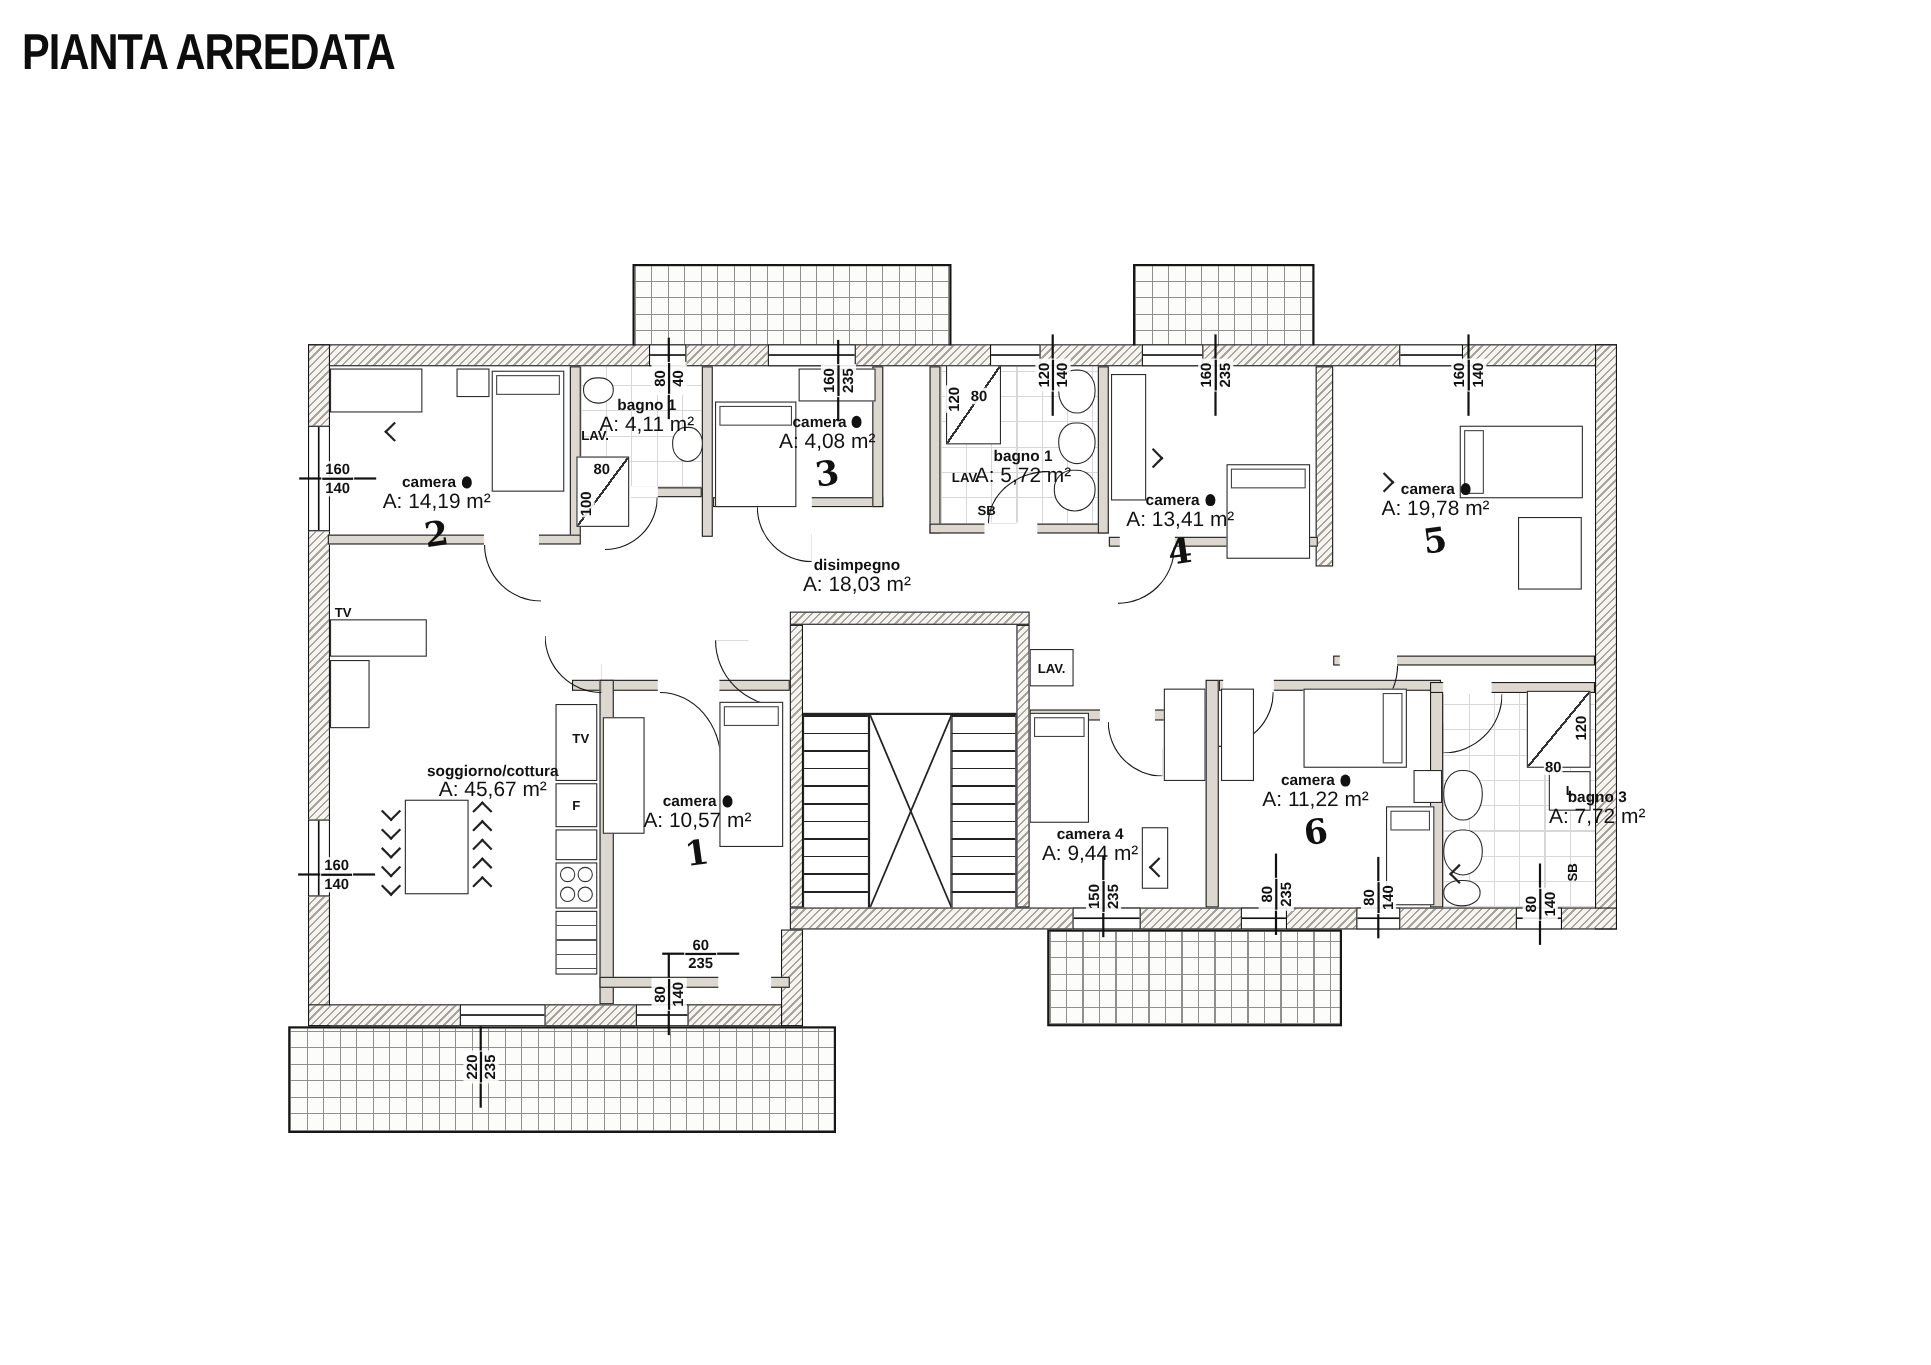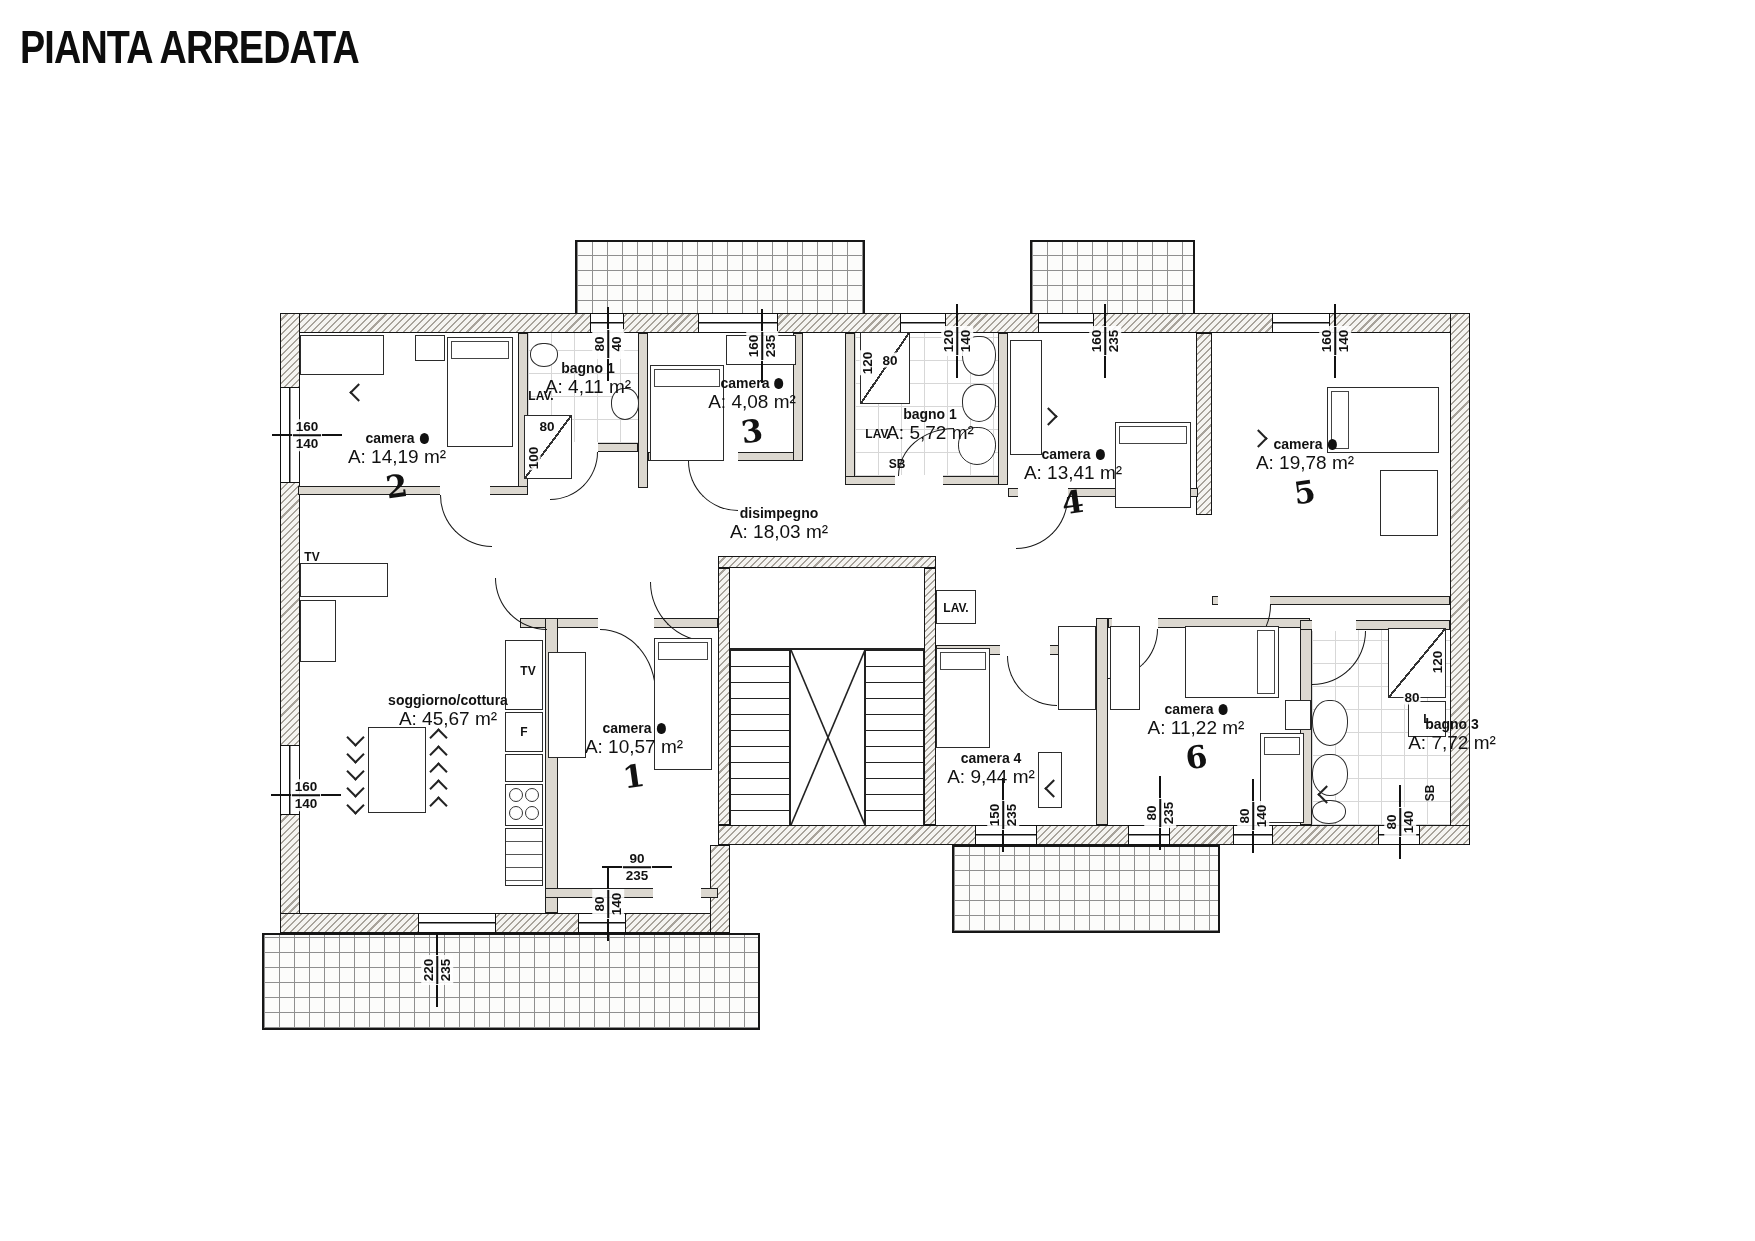--- a/index.html
+++ b/index.html
@@ -339,21 +339,21 @@
       <span>235</span>
     </div>
     <div class="tickv" style="left: 607px; top: 867px;"></div>
     <div class="dim" style="left: 608px; top: 904px; transform: translate(-50%, -50%) rotate(-90deg);">
       <span>80</span>
       <i class="dbar"></i>
       <span>140</span>
     </div>
     <div class="tickh" style="left: 602px; top: 866px;"></div>
     <div class="dim" style="left: 637px; top: 867px; transform: translate(-50%, -50%) rotate(0deg);">
-      <span>90</span>
+      <span>60</span>
       <i class="dbar"></i>
       <span>235</span>
     </div>
     <div class="tickv" style="left: 1002px; top: 778px;"></div>
     <div class="dim" style="left: 1003px; top: 815px; transform: translate(-50%, -50%) rotate(-90deg);">
       <span>150</span>
       <i class="dbar"></i>
       <span>235</span>
     </div>
     <div class="tickv" style="left: 1159px; top: 776px;"></div>

